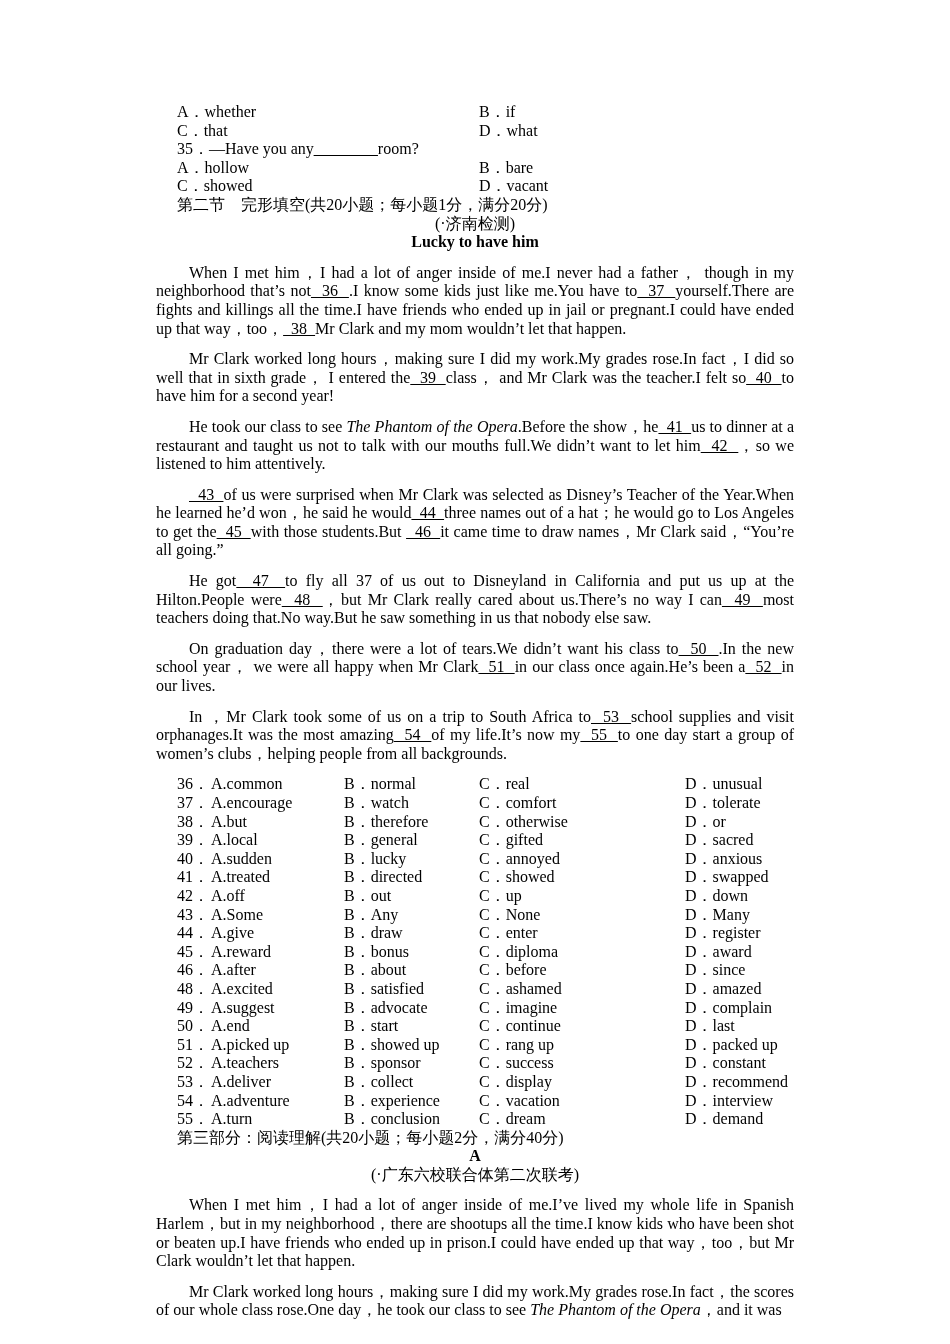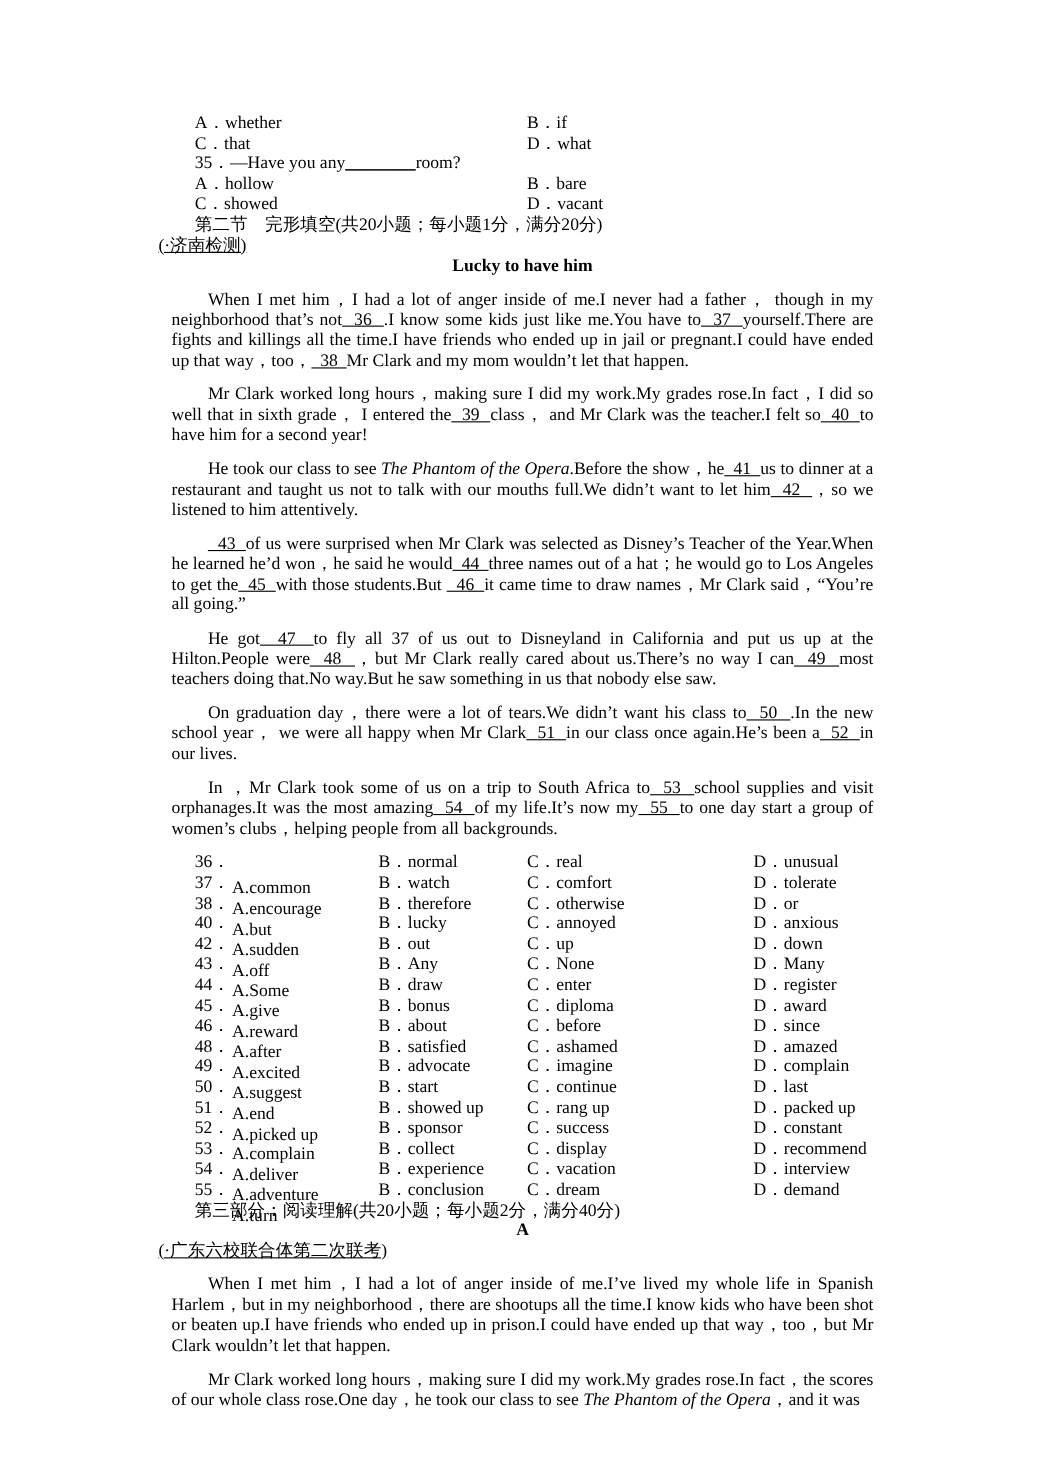--- a/index.html
+++ b/index.html
@@ -49,39 +49,38 @@
       white-space: pre;
     }
     .section-title {
       display: block;
       padding-left: 33px;
       height: 18.6px;
       white-space: nowrap;
     }
     .source {
       display: block;
-      text-align: left;
-      height: 18.6px;
-      text-decoration: underline;
+      text-align: center;
+      height: 18.6px;
     }
     .title {
       display: block;
       text-align: center;
       font-weight: bold;
       height: 18.6px;
     }
     .cloze-row {
       display: block;
       position: relative;
       height: 18.6px;
       white-space: nowrap;
     }
     .cloze-row span { position: absolute; top: 0; }
     .cloze-row .num { left: 33px; }
-    .cloze-row .a { left: 67px; margin-top: 24px; }
+    .cloze-row .a { left: 67px; }
     .cloze-row .b { left: 200px; }
     .cloze-row .c { left: 335px; }
     .cloze-row .d { left: 502px; margin-left: 39px; }
     i { font-style: italic; }
   </style>
 </head>
 <body>
 
 <div class="page">
 
@@ -136,27 +135,41 @@
         <span class="d">D．tolerate</span>
       </div>
       <div class="cloze-row">
         <span class="num">38．</span>
         <span class="a">A.but</span>
         <span class="b">B．therefore</span>
         <span class="c">C．otherwise</span>
         <span class="d">D．or</span>
       </div>
       <div class="cloze-row">
+        <span class="num">39．</span>
+        <span class="a">A.local</span>
+        <span class="b">B．general</span>
+        <span class="c">C．gifted</span>
+        <span class="d">D．sacred</span>
+      </div>
+      <div class="cloze-row">
         <span class="num">40．</span>
         <span class="a">A.sudden</span>
         <span class="b">B．lucky</span>
         <span class="c">C．annoyed</span>
         <span class="d">D．anxious</span>
       </div>
       <div class="cloze-row">
+        <span class="num">41．</span>
+        <span class="a">A.treated</span>
+        <span class="b">B．directed</span>
+        <span class="c">C．showed</span>
+        <span class="d">D．swapped</span>
+      </div>
+      <div class="cloze-row">
         <span class="num">42．</span>
         <span class="a">A.off</span>
         <span class="b">B．out</span>
         <span class="c">C．up</span>
         <span class="d">D．down</span>
       </div>
       <div class="cloze-row">
         <span class="num">43．</span>
         <span class="a">A.Some</span>
         <span class="b">B．Any</span>
@@ -207,21 +220,21 @@
       </div>
       <div class="cloze-row">
         <span class="num">51．</span>
         <span class="a">A.picked up</span>
         <span class="b">B．showed up</span>
         <span class="c">C．rang up</span>
         <span class="d">D．packed up</span>
       </div>
       <div class="cloze-row">
         <span class="num">52．</span>
-        <span class="a">A.complain</span>
+        <span class="a">A.teachers</span>
         <span class="b">B．sponsor</span>
         <span class="c">C．success</span>
         <span class="d">D．constant</span>
       </div>
       <div class="cloze-row">
         <span class="num">53．</span>
         <span class="a">A.deliver</span>
         <span class="b">B．collect</span>
         <span class="c">C．display</span>
         <span class="d">D．recommend</span>

